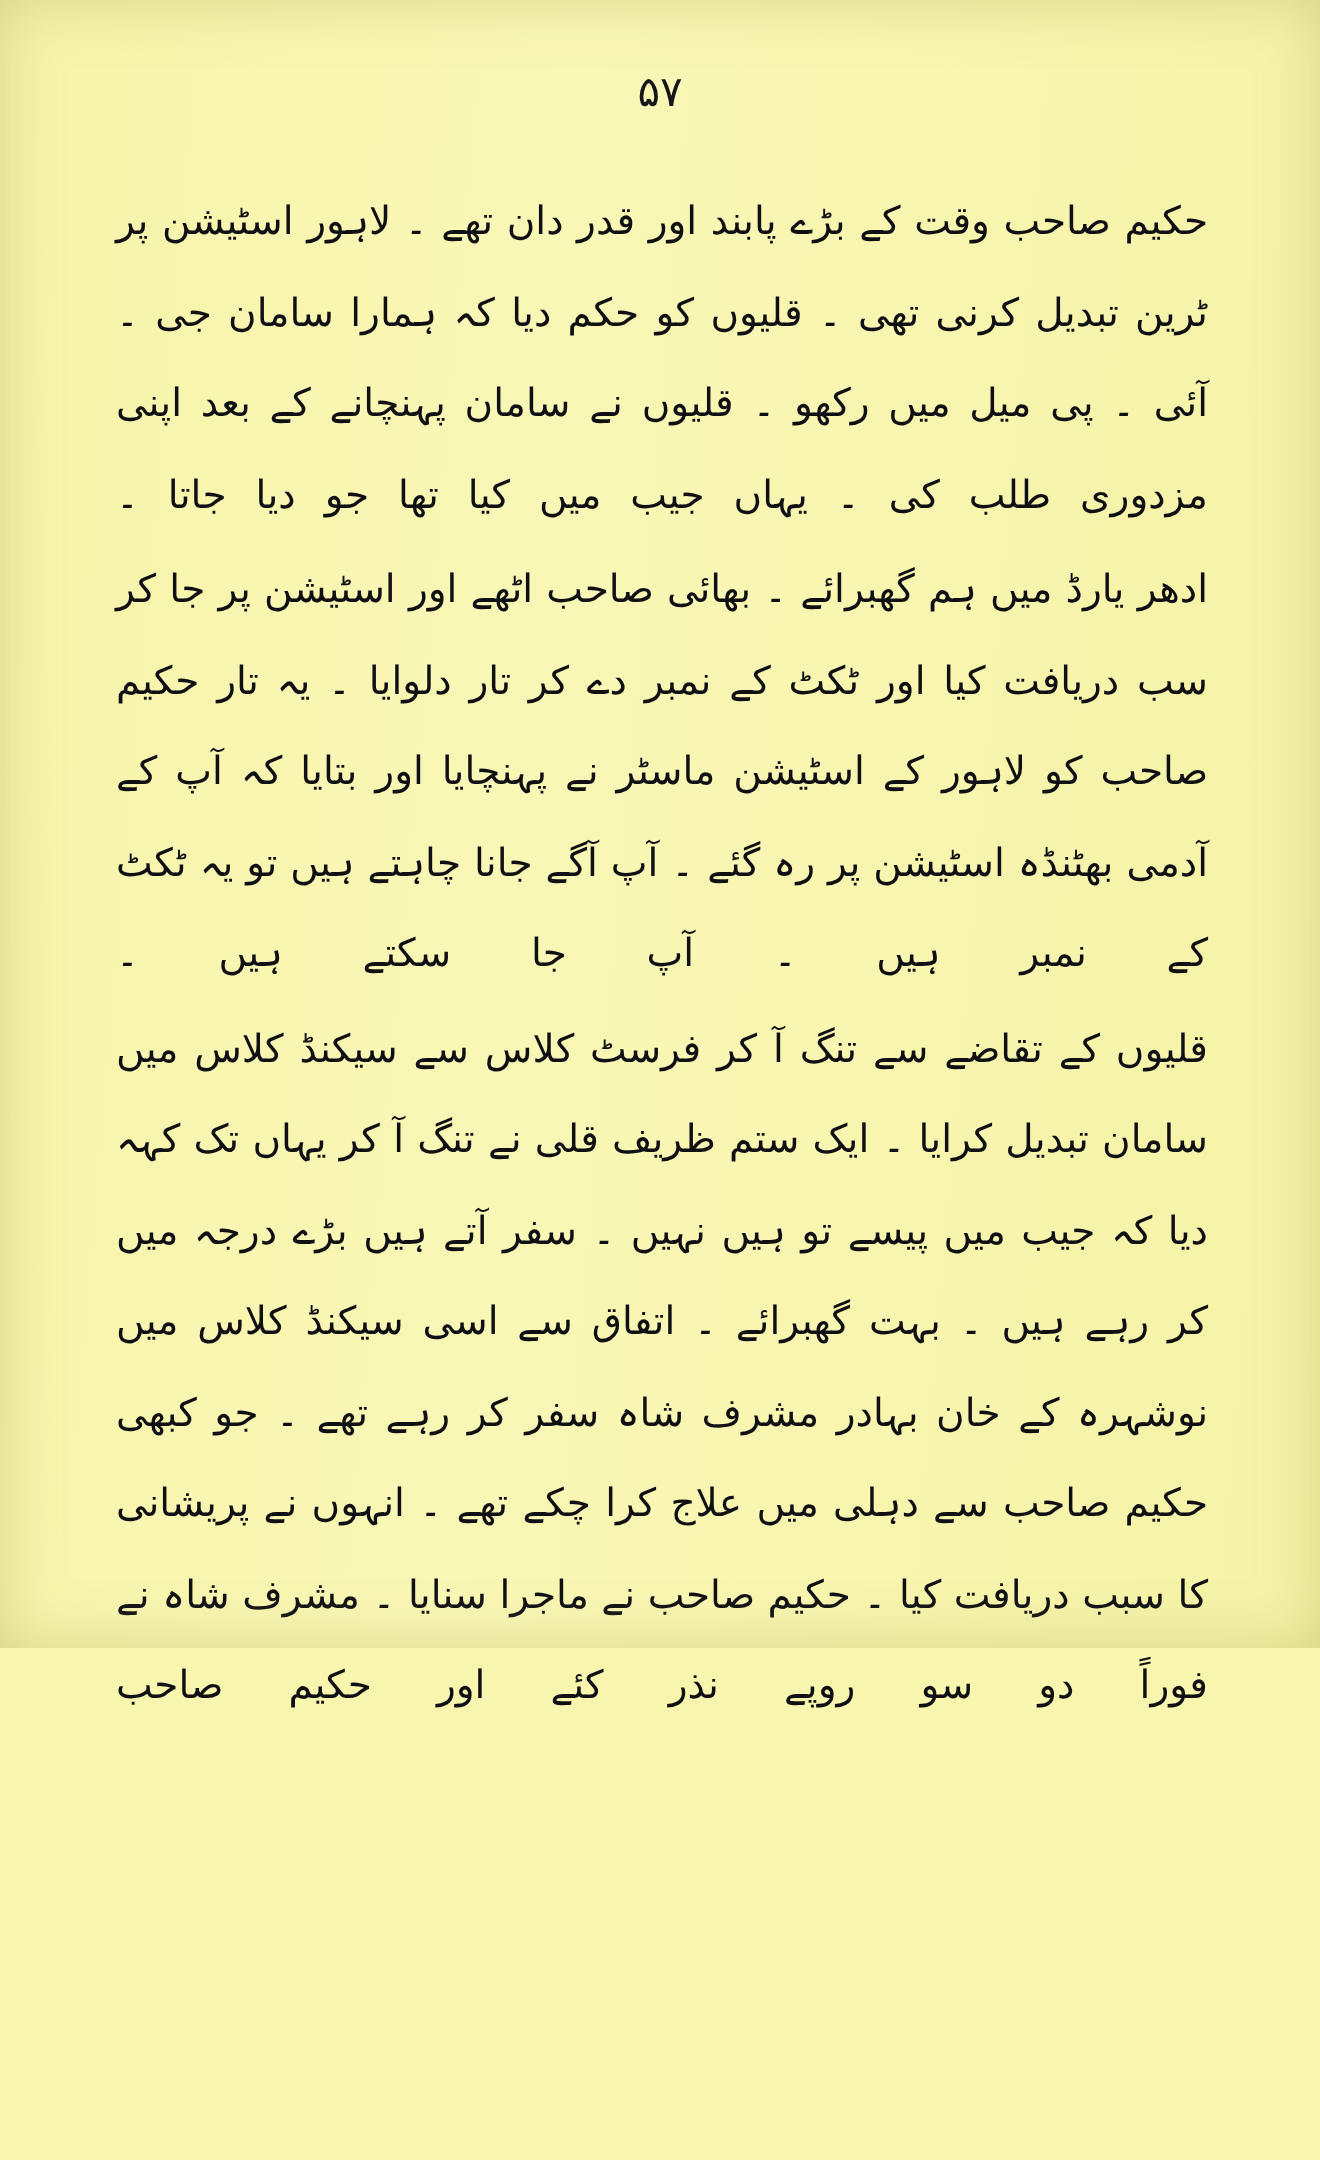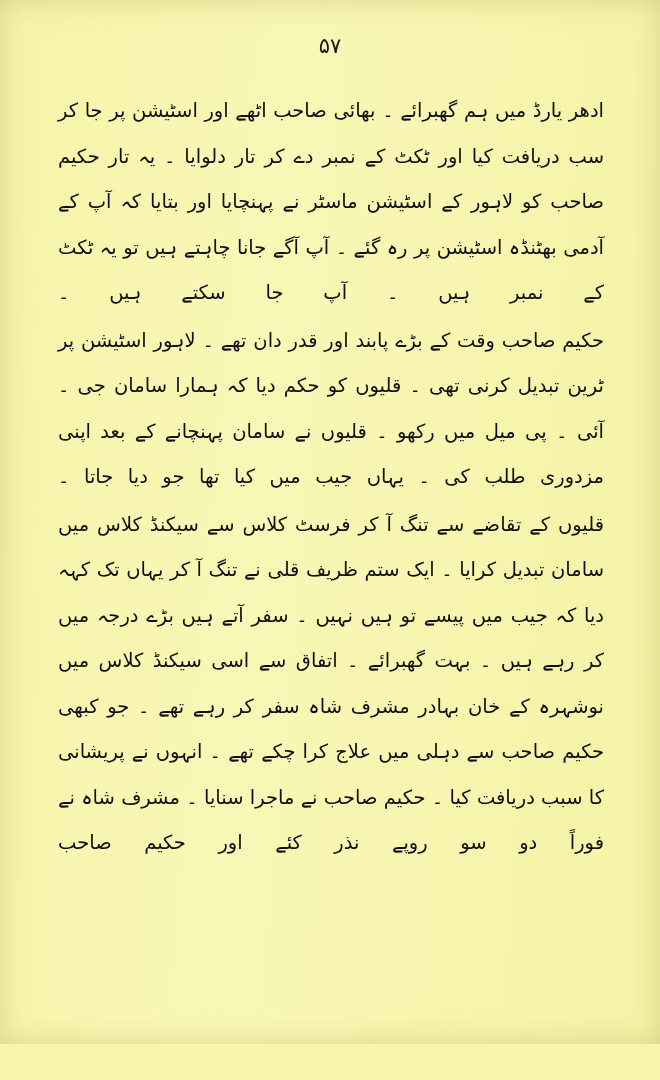--- a/index.html
+++ b/index.html
@@ -9,21 +9,21 @@
   body {
     width: 660px;
     height: 1080px;
     background: #f7f5ae;
     font-family: "DejaVu Sans", sans-serif;
     overflow: hidden;
   }
   .page {
     position: relative;
     width: 660px;
-    height: 1044px;
+    height: 824px;
     background: linear-gradient(95deg, #f6f4a9 0%, #f9f7b6 40%, #f5f3a6 100%);
     box-sizing: border-box;
   }
   .page-number {
     position: absolute;
     top: 34px;
     left: 0;
     right: 0;
     text-align: center;
     font-family: "DejaVu Sans", sans-serif;
@@ -66,19 +66,19 @@
   }
 </style>
 </head>
 <body>
 
 <div class="page">
 
   <div class="page-number">۵۷</div>
 
   <div class="body-text">
+    <p class="para">حکیم صاحب وقت کے بڑے پابند اور قدر دان تھے ۔ لاہور اسٹیشن پر ٹرین تبدیل کرنی تھی ۔ قلیوں کو حکم دیا کہ ہمارا سامان جی ۔ آئی ۔ پی میل میں رکھو ۔ قلیوں نے سامان پہنچانے کے بعد اپنی مزدوری طلب کی ۔ یہاں جیب میں کیا تھا جو دیا جاتا ۔</p>
     <p class="para">ادھر یارڈ میں ہم گھبرائے ۔ بھائی صاحب اٹھے اور اسٹیشن پر جا کر سب دریافت کیا اور ٹکٹ کے نمبر دے کر تار دلوایا ۔ یہ تار حکیم صاحب کو لاہور کے اسٹیشن ماسٹر نے پہنچایا اور بتایا کہ آپ کے آدمی بھٹنڈہ اسٹیشن پر رہ گئے ۔ آپ آگے جانا چاہتے ہیں تو یہ ٹکٹ کے نمبر ہیں ۔ آپ جا سکتے ہیں ۔</p>
-    <p class="para">حکیم صاحب وقت کے بڑے پابند اور قدر دان تھے ۔ لاہور اسٹیشن پر ٹرین تبدیل کرنی تھی ۔ قلیوں کو حکم دیا کہ ہمارا سامان جی ۔ آئی ۔ پی میل میں رکھو ۔ قلیوں نے سامان پہنچانے کے بعد اپنی مزدوری طلب کی ۔ یہاں جیب میں کیا تھا جو دیا جاتا ۔</p>
     <p class="para">قلیوں کے تقاضے سے تنگ آ کر فرسٹ کلاس سے سیکنڈ کلاس میں سامان تبدیل کرایا ۔ ایک ستم ظریف قلی نے تنگ آ کر یہاں تک کہہ دیا کہ جیب میں پیسے تو ہیں نہیں ۔ سفر آتے ہیں بڑے درجہ میں کر رہے ہیں ۔ بہت گھبرائے ۔ اتفاق سے اسی سیکنڈ کلاس میں نوشہرہ کے خان بہادر مشرف شاہ سفر کر رہے تھے ۔ جو کبھی حکیم صاحب سے دہلی میں علاج کرا چکے تھے ۔ انہوں نے پریشانی کا سبب دریافت کیا ۔ حکیم صاحب نے ماجرا سنایا ۔ مشرف شاہ نے فوراً دو سو روپے نذر کئے اور حکیم صاحب</p>
   </div>
 
   <div class="ink-edge"></div>
 </div>
 
 </body></html>

